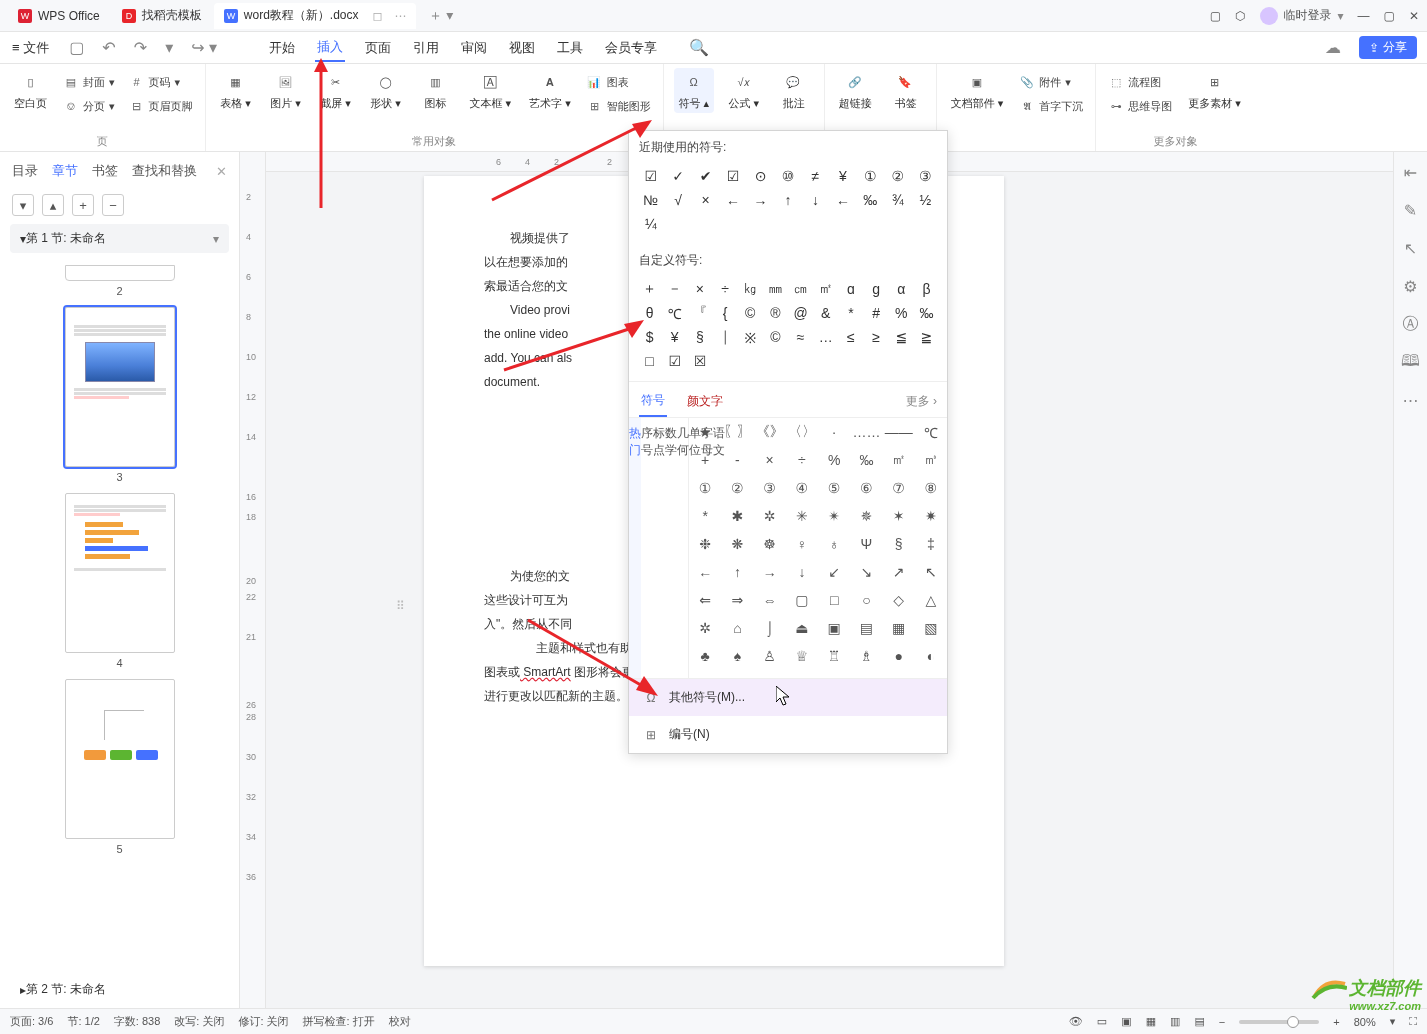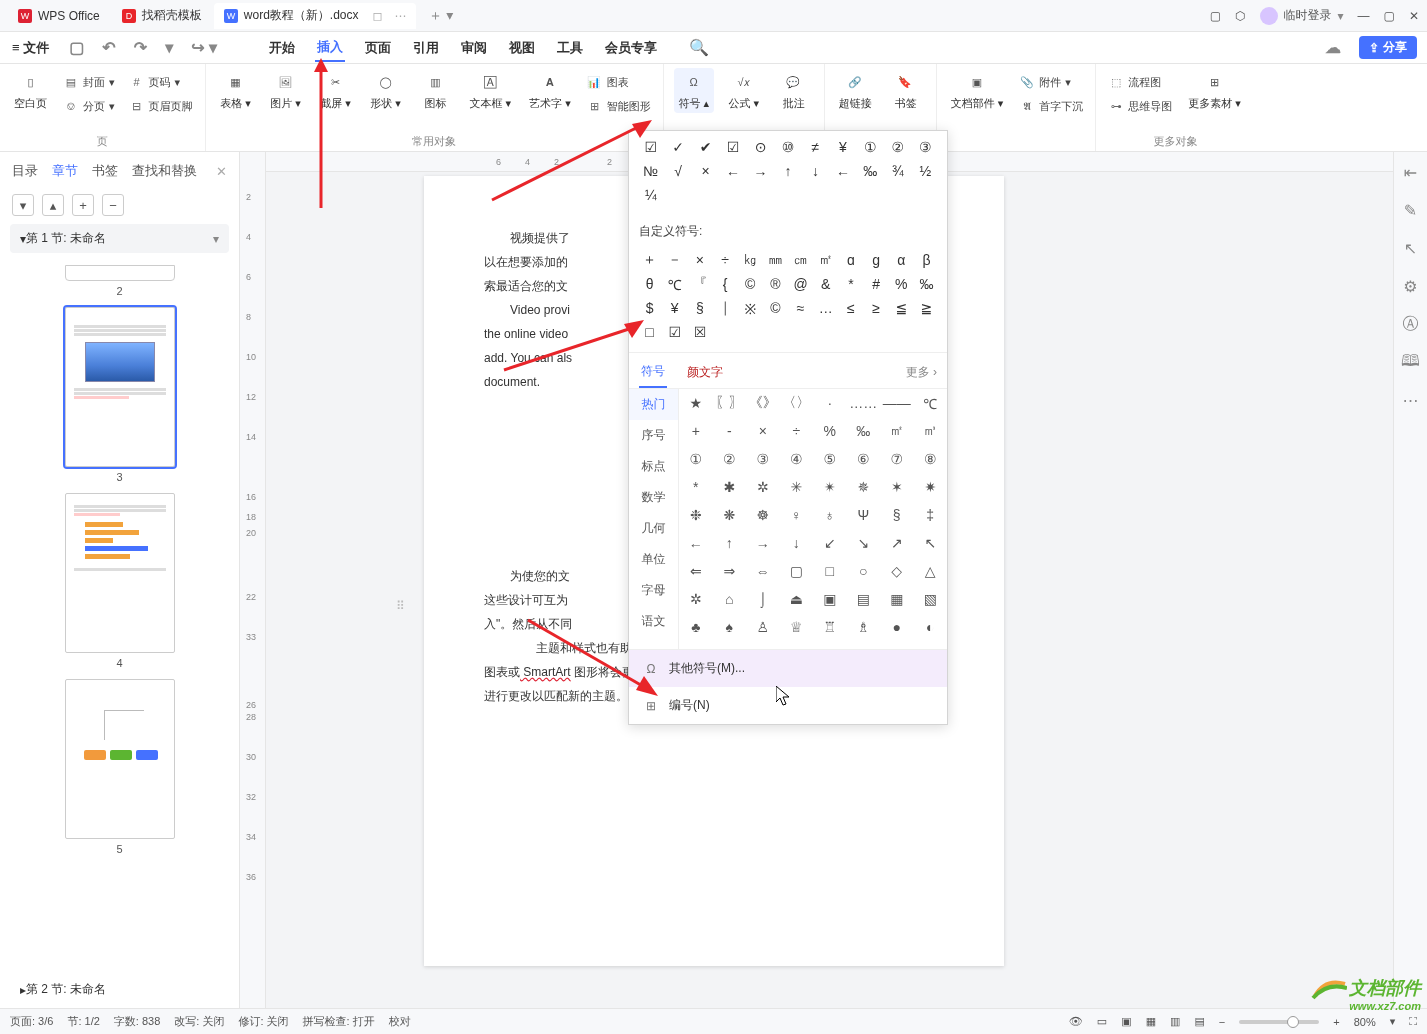--- a/index.html
+++ b/index.html
@@ -5,21 +5,21 @@
 * { margin:0; padding:0; box-sizing:border-box; font-family:"Microsoft YaHei",Arial,sans-serif; }
 body { background:#fff; width:1427px; height:1034px; position:relative; overflow:hidden; }
 .titlebar { height:32px; background:#f7f8fa; display:flex; align-items:center; padding:0 8px; border-bottom:1px solid #e5e5e5; }
 .tab { height:26px; padding:0 10px; display:flex; align-items:center; gap:6px; font-size:12px; color:#333; border-radius:4px 4px 0 0; margin-right:2px; cursor:pointer; }
 .tab.active { background:#fff; }
 .tab .ico { width:14px; height:14px; display:inline-flex; align-items:center; justify-content:center; }
 .win-ctrl { margin-left:auto; display:flex; align-items:center; gap:14px; }
 .win-ctrl span, .win-ctrl div { font-size:12px; color:#555; cursor:pointer; }
 .login-lbl { font-size:12px; color:#666; display:flex; align-items:center; gap:6px; }
 
-.menubar { height:32px; display:flex; align-items:center; padding:0 10px; gap:18px; border-bottom:1px solid #e5e5e5;font-weight:bold; }
+.menubar { height:32px; display:flex; align-items:center; padding:0 10px; gap:18px; border-bottom:1px solid #e5e5e5; }
 .menubar .mitem { font-size:13px; color:#333; cursor:pointer; padding:4px 2px; }
 .menubar .mitem.active { color:#4571ff; border-bottom:2px solid #4571ff; }
 .menubar .spacer { flex:1; }
 .share-btn { background:#4571ff; color:#fff; font-size:12px; padding:3px 10px; border-radius:4px; cursor:pointer; display:flex; align-items:center; gap:4px;}
 
 .ribbon { height:88px; display:flex; align-items:stretch; border-bottom:1px solid #e5e5e5; background:#fff; }
 .rgrp { display:flex; flex-direction:column; align-items:center; padding:4px 10px 2px; border-right:1px solid #eee; }
 .rgrp .row { display:flex; gap:10px; align-items:flex-start;}
 .rbtn-big { display:flex; flex-direction:column; align-items:center; gap:2px; font-size:11px; color:#333; cursor:pointer; min-width:40px; padding:2px 4px;}
 .rbtn-big .ric { width:24px; height:24px; display:flex; align-items:center; justify-content:center; color:#555; }
@@ -60,21 +60,21 @@
 
 .symbol-panel { position:absolute; left:628px; top:130px; width:320px; background:#fff; border:1px solid #d4d4d4; box-shadow:0 2px 12px rgba(0,0,0,.15); font-size:12px; z-index:50;}
 .sp-section { padding:8px 10px 4px; color:#444; }
 .sp-grid { display:grid; grid-template-columns:repeat(11,1fr); padding:4px 8px 8px;}
 .sp-grid .cell { height:24px; display:flex; align-items:center; justify-content:center; cursor:pointer; font-size:14px; color:#333; border-radius:3px;}
 .sp-tabs { display:flex; padding:4px 10px 0; gap:18px; border-top:1px solid #eee; border-bottom:1px solid #eee; align-items:center;}
 .sp-tabs .t { padding:6px 2px; cursor:pointer; color:#b91c1c;}
 .sp-tabs .t.active { color:#4571ff; border-bottom:2px solid #4571ff;}
 .sp-tabs .more { margin-left:auto; color:#888; cursor:pointer;}
 .sp-body { display:flex; height:260px;}
-.sp-cats { width:50px; border-right:1px solid #eee; display:flex; flex-direction:column;}
+.sp-cats { width:60px; border-right:1px solid #eee; display:flex; flex-direction:row;}
 .sp-cats .cat { padding:7px 0; text-align:center; font-size:12px; color:#555; cursor:pointer;}
 .sp-cats .cat.active { color:#4571ff; background:#f4f7ff;}
 .sp-sym-grid { flex:1; display:grid; grid-template-columns:repeat(8,1fr); align-content:start; overflow:auto;}
 .sp-sym-grid .cell { height:28px; display:flex; align-items:center; justify-content:center; cursor:pointer; color:#555; font-size:14px;}
 .sp-bottom { border-top:1px solid #eee;}
 .sp-bottom .opt { padding:10px 14px; display:flex; gap:10px; align-items:center; cursor:pointer; color:#333;}
 .sp-bottom .opt .oic { width:16px; height:16px; display:inline-flex; align-items:center; justify-content:center; color:#777;}
 
 .rightbar { width:34px; background:#f7f8fa; border-left:1px solid #e5e5e5; display:flex; flex-direction:column; align-items:center; gap:18px; padding-top:10px;}
 .rightbar .rb { width:20px; height:20px; color:#888; cursor:pointer; display:flex; align-items:center; justify-content:center;}
@@ -368,23 +368,23 @@
     <div class="ruler-v">
       <span class="tick" style="top:40px">2</span>
         <span class="tick" style="top:80px">4</span>
         <span class="tick" style="top:120px">6</span>
         <span class="tick" style="top:160px">8</span>
         <span class="tick" style="top:200px">10</span>
         <span class="tick" style="top:240px">12</span>
         <span class="tick" style="top:280px">14</span>
         <span class="tick" style="top:340px">16</span>
         <span class="tick" style="top:360px">18</span>
-        <span class="tick" style="top:376px">20</span>
+        <span class="tick" style="top:424px">20</span>
         <span class="tick" style="top:440px">22</span>
-        <span class="tick" style="top:480px">33</span>
+        <span class="tick" style="top:480px">21</span>
         <span class="tick" style="top:548px">26</span>
         <span class="tick" style="top:560px">28</span>
         <span class="tick" style="top:600px">30</span>
         <span class="tick" style="top:640px">32</span>
         <span class="tick" style="top:680px">34</span>
         <span class="tick" style="top:720px">36</span>
     </div>
     <div class="ruler-h">
       <span>6</span>
         <span>4</span>
@@ -424,20 +424,21 @@
     <div class="rb">✎</div>
     <div class="rb">↖</div>
     <div class="rb">⚙</div>
     <div class="rb">Ⓐ</div>
     <div class="rb">🕮</div>
     <div class="rb">⋯</div>
   </div>
 </div>
 
 <div class="symbol-panel">
+  <div class="sp-section">近期使用的符号:</div>
   <div class="sp-grid" id="recent-grid" style="grid-template-columns:repeat(11,1fr)">
       <div class="cell">☑</div>
       <div class="cell">✓</div>
       <div class="cell">✔</div>
       <div class="cell">☑</div>
       <div class="cell">⊙</div>
       <div class="cell">⑩</div>
       <div class="cell">≠</div>
       <div class="cell">¥</div>
       <div class="cell">①</div>

